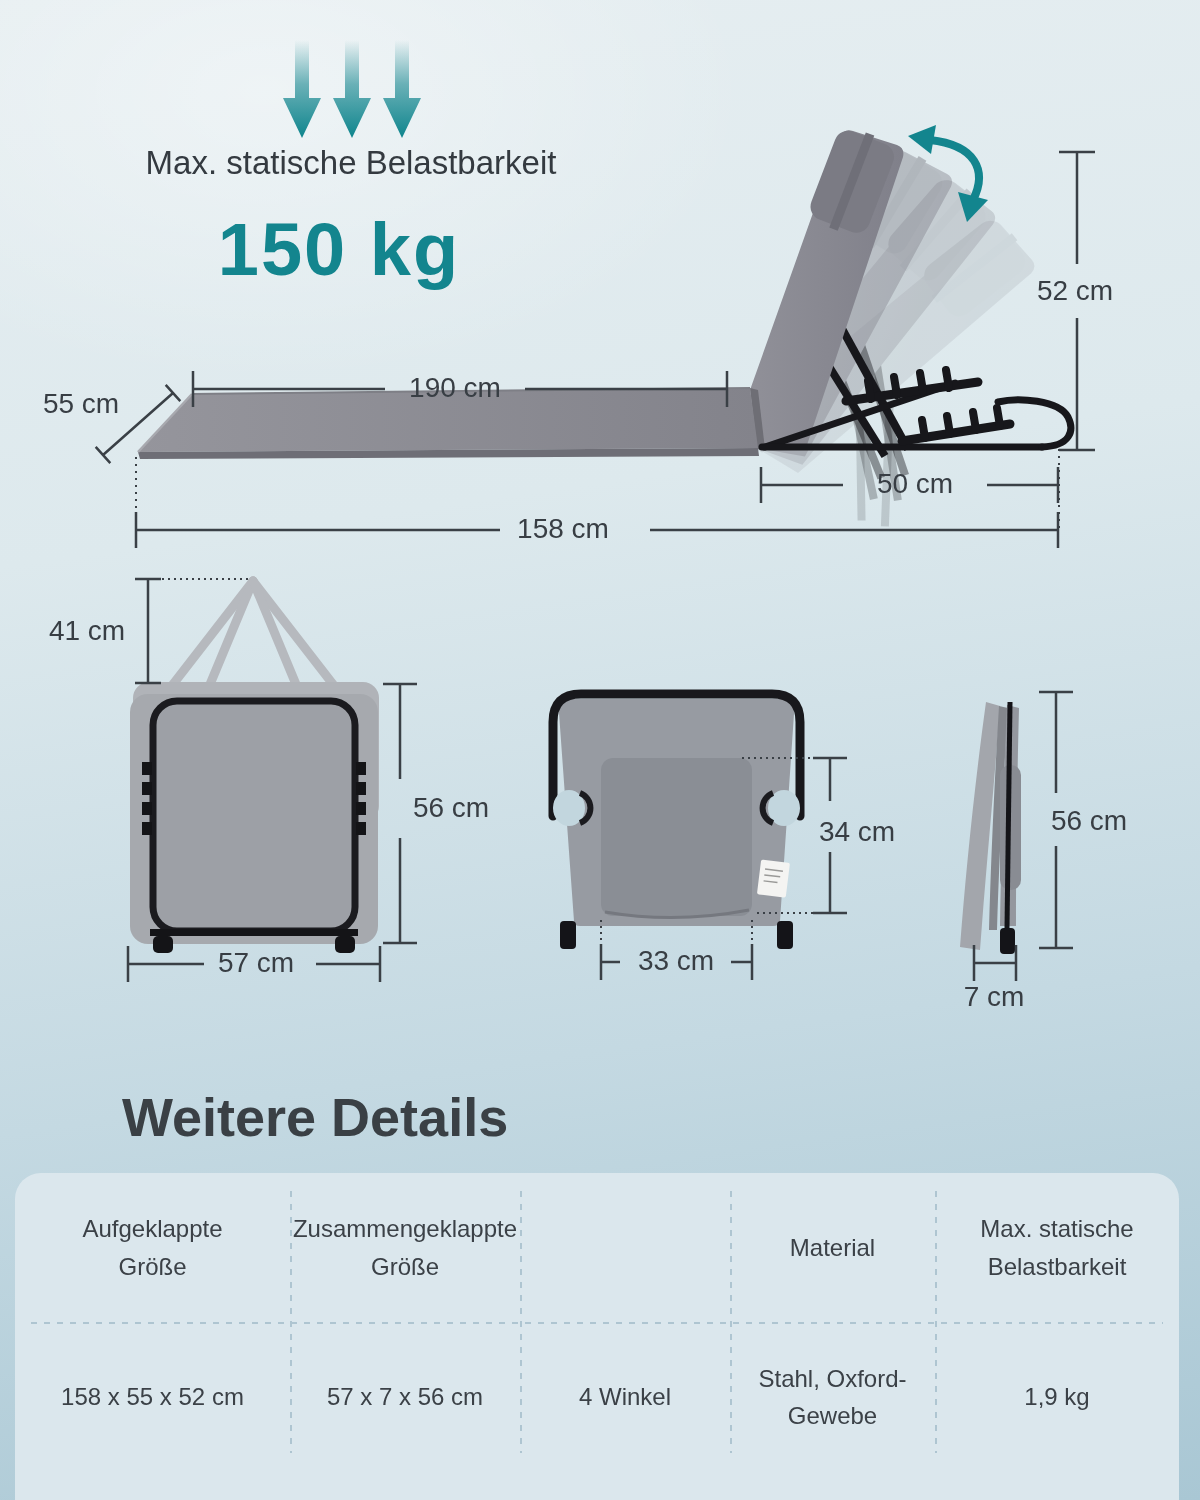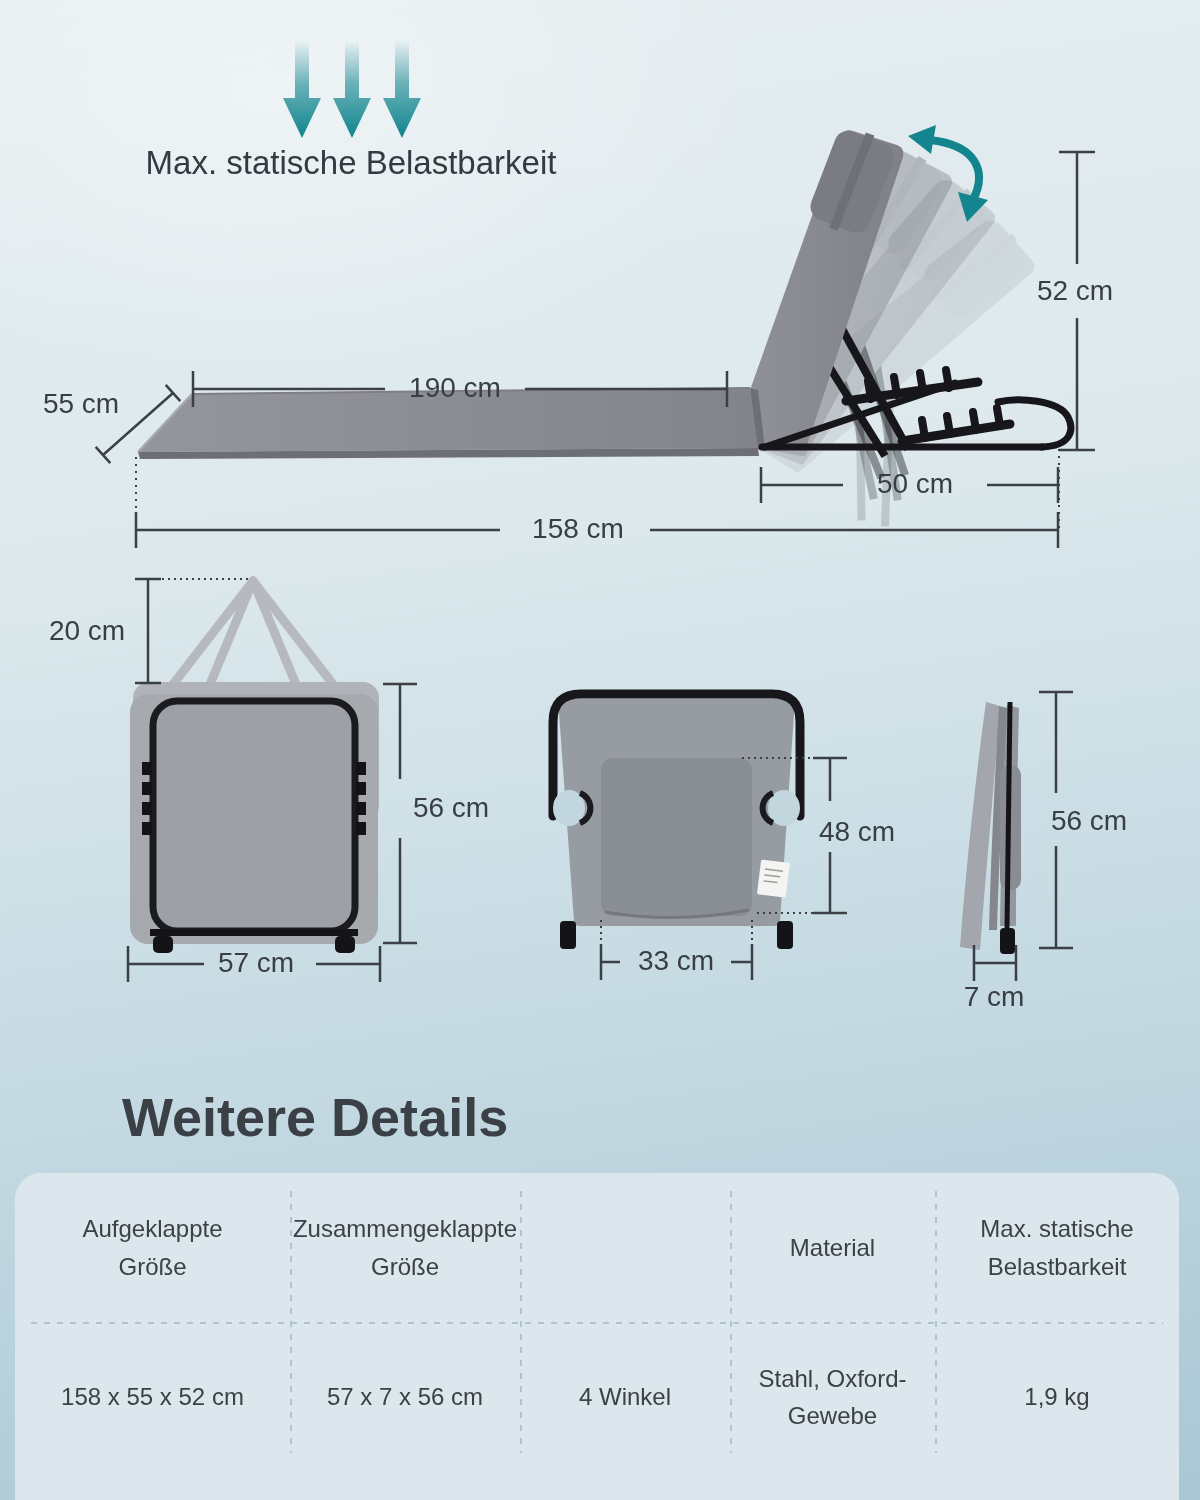--- a/index.html
+++ b/index.html
@@ -167,30 +167,31 @@
     <line x1="1010" y1="702" x2="1007" y2="928" stroke="#141418" stroke-width="5"></line>
     <rect x="1000" y="928" width="15" height="26" rx="4" fill="#141418"></rect>
     <g stroke="#3a4046" stroke-width="2.5">
       <path d="M1056,692 V793 M1056,846 V948 M1039,692 H1073 M1039,948 H1073"></path>
       <path d="M974,963 H1016 M974,945 V981 M1016,945 V981"></path>
     </g>
   </g>
 </svg>
 
 <div class="load-label">Max. statische Belastbarkeit</div>
+<div class="load-value">150 kg</div>
 
 <div class="dim" style="left:1075px;top:291px">52 cm</div>
 <div class="dim" style="left:455px;top:388px">190 cm</div>
 <div class="dim" style="left:81px;top:404px">55 cm</div>
 <div class="dim" style="left:915px;top:484px">50 cm</div>
-<div class="dim" style="left:578px;top:529px">158 cm</div>
-<div class="dim" style="left:87px;top:631px">20 cm</div>
+<div class="dim" style="left:563px;top:529px">158 cm</div>
+<div class="dim" style="left:87px;top:631px">41 cm</div>
 <div class="dim" style="left:451px;top:808px">56 cm</div>
 <div class="dim" style="left:256px;top:963px">57 cm</div>
-<div class="dim" style="left:857px;top:832px">48 cm</div>
+<div class="dim" style="left:857px;top:832px">34 cm</div>
 <div class="dim" style="left:676px;top:961px">33 cm</div>
 <div class="dim" style="left:1089px;top:821px">56 cm</div>
 <div class="dim" style="left:994px;top:997px">7 cm</div>
 
 <div class="heading">Weitere Details</div>
 
 <div class="spec-table">
   <div class="vdiv" style="left:275px"></div>
   <div class="vdiv" style="left:505px"></div>
   <div class="vdiv" style="left:715px"></div>

